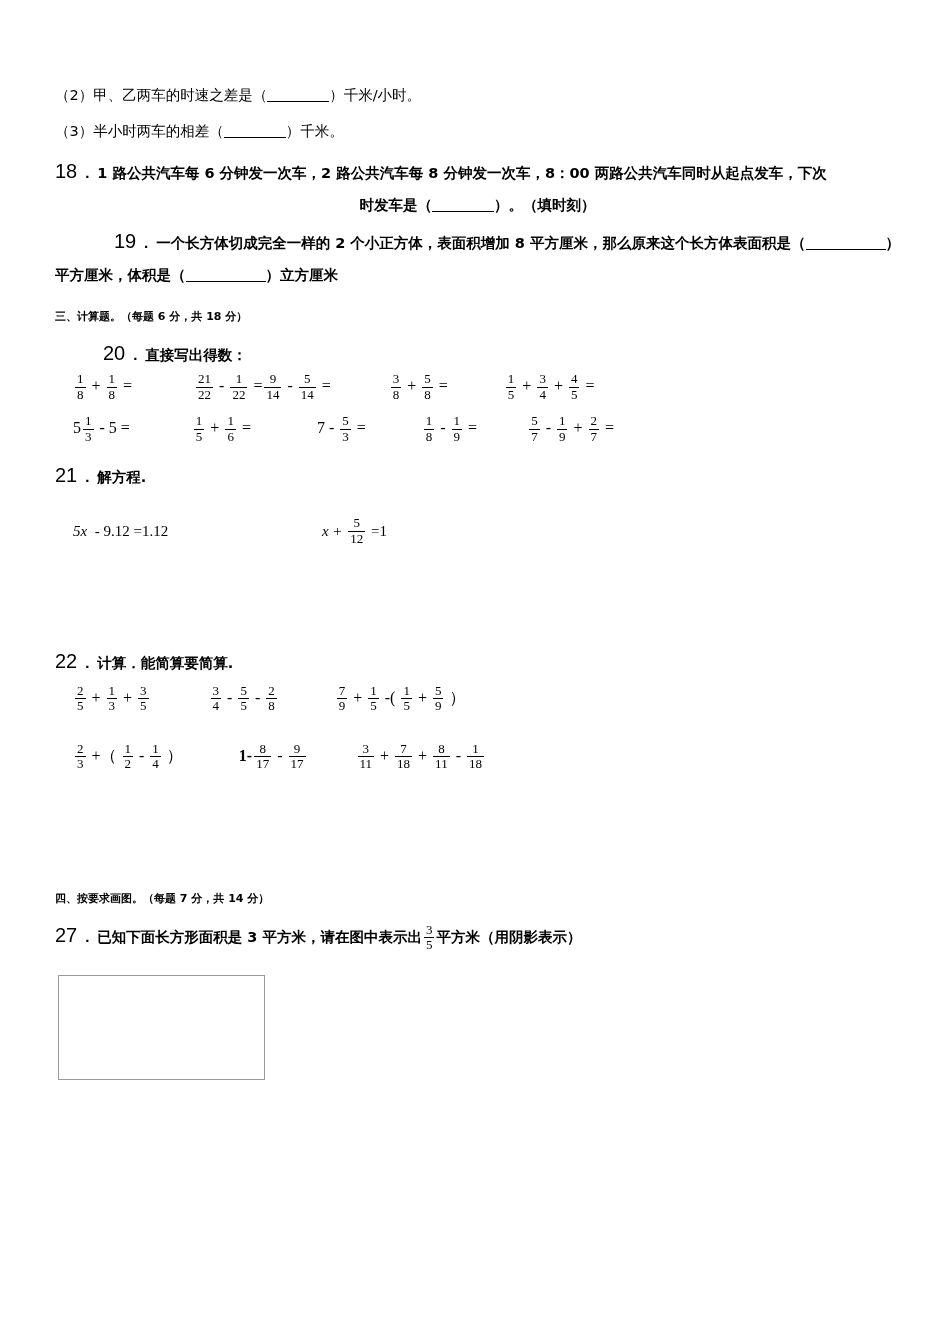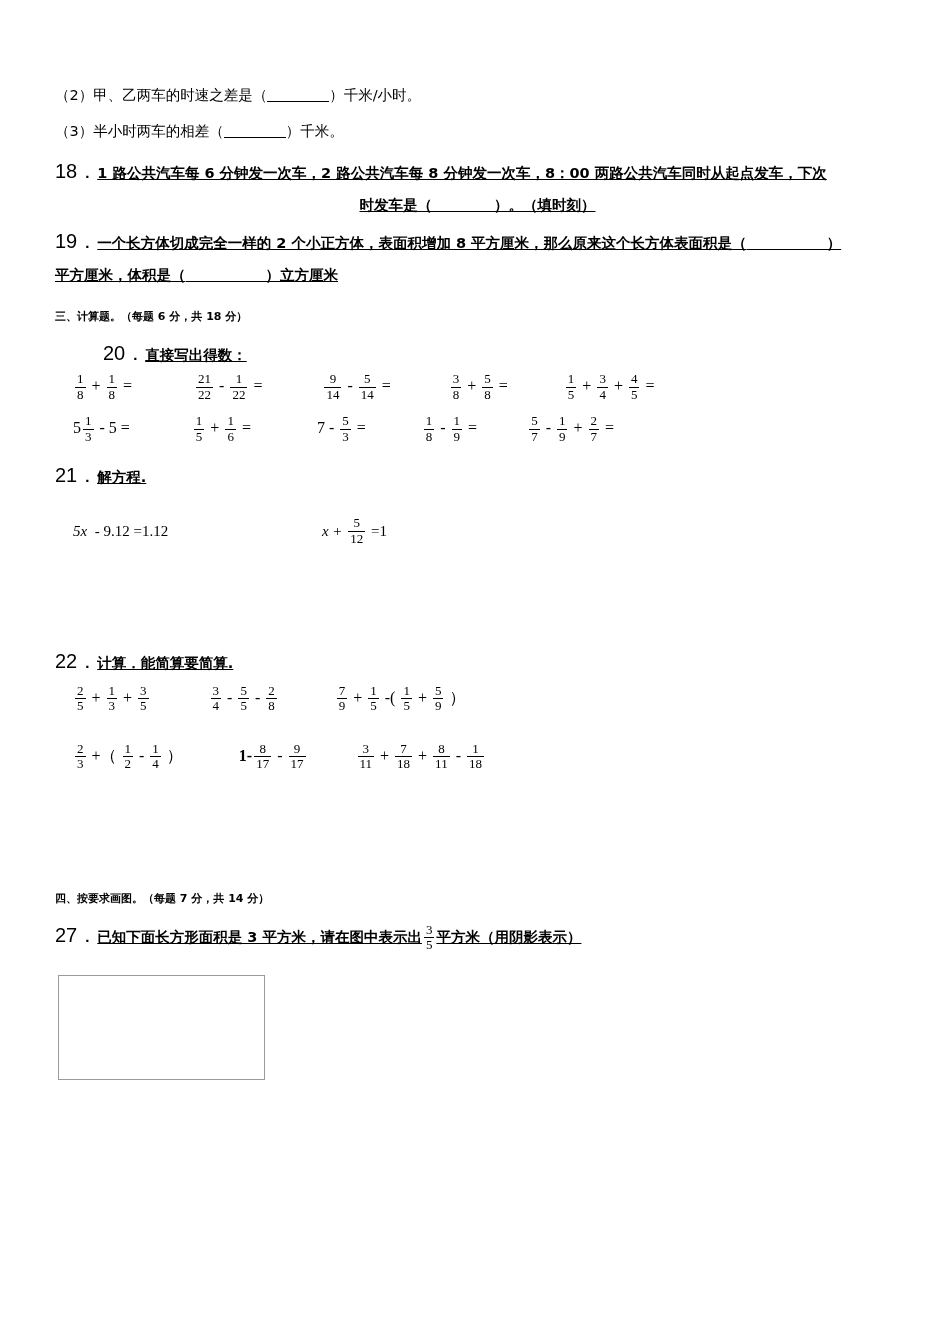--- a/index.html
+++ b/index.html
@@ -32,21 +32,20 @@
     line-height: 30px;
     margin: 0 0 6px 0;
     font-family: "Liberation Serif", serif;
   }
   .cn {
     font-family: "DejaVu Sans", sans-serif;
     font-size: 14.5px;
   }
   .b {
     font-weight: bold;
-    text-decoration: underline;
   }
   .sec-title {
     font-family: "DejaVu Sans", sans-serif;
     font-size: 11px;
     font-weight: bold;
     margin: 14px 0 8px 0;
     line-height: 26px;
   }
   .q-num {
     font-family: Liberation Sans, sans-serif;
@@ -126,37 +125,37 @@
       <span>（3）</span><span>半小时两车的相差（</span><span class="blank"></span><span>）千米。</span>
     </div>
 
     <div class="line" style="margin-top:10px;">
       <span class="q-num">18．</span><span class="cn b">1 路公共汽车每 6 分钟发一次车，2 路公共汽车每 8 分钟发一次车，8：00 两路公共汽车同时从起点发车，下次</span>
     </div>
     <div class="line" style="margin-top:-4px;text-align:center;">
       <span class="cn b">时发车是（</span><span class="blank"></span><span class="cn b">）。（填时刻）</span>
     </div>
 
-    <div class="line" style="margin-top:6px;">
+    <div class="line" style="margin-top:6px;text-align:right;">
       <span class="q-num">19．</span><span class="cn b">一个长方体切成完全一样的 2 个小正方体，表面积增加 8 平方厘米，那么原来这个长方体表面积是（</span><span class="blank blank-lg"></span><span class="cn b">）</span>
     </div>
     <div class="line" style="margin-top:-4px;">
       <span class="cn b">平方厘米，体积是（</span><span class="blank blank-lg"></span><span class="cn b">）立方厘米</span>
     </div>
 
     <div class="sec-title">三、计算题。（每题 6 分，共 18 分）</div>
 
     <div class="line" style="margin-bottom:2px;margin-left:48px;">
       <span class="q-num">20．</span><span class="cn b">直接写出得数：</span>
     </div>
 
     <div class="calcgrid">
       <div class="row" id="q20row1">
           <span class="cell" style="margin-right: 62px;"><span class="expr"><span class="frac"><span class="num">1</span><span class="den">8</span></span><span> + </span><span class="frac"><span class="num">1</span><span class="den">8</span></span><span> = </span></span></span>
-          <span class="cell" style="margin-right: 60px;"><span class="expr"><span class="frac"><span class="num">21</span><span class="den">22</span></span><span> - </span><span class="frac"><span class="num">1</span><span class="den">22</span></span><span> = </span></span></span>
+          <span class="cell" style=""><span class="expr"><span class="frac"><span class="num">21</span><span class="den">22</span></span><span> - </span><span class="frac"><span class="num">1</span><span class="den">22</span></span><span> = </span></span></span>
           <span class="cell" style="margin-right: 58px;"><span class="expr"><span class="frac"><span class="num">9</span><span class="den">14</span></span><span> - </span><span class="frac"><span class="num">5</span><span class="den">14</span></span><span> = </span></span></span>
           <span class="cell" style="margin-right: 56px;"><span class="expr"><span class="frac"><span class="num">3</span><span class="den">8</span></span><span> + </span><span class="frac"><span class="num">5</span><span class="den">8</span></span><span> = </span></span></span>
           <span class="cell" style="margin-right: 0px;"><span class="expr"><span class="frac"><span class="num">1</span><span class="den">5</span></span><span> + </span><span class="frac"><span class="num">3</span><span class="den">4</span></span><span> + </span><span class="frac"><span class="num">4</span><span class="den">5</span></span><span> = </span></span></span>
         </div>
       <div class="row" id="q20row2" style="margin-top:6px;">
           <span class="cell" style="margin-right: 62px;"><span class="expr"><span>5</span><span class="frac"><span class="num">1</span><span class="den">3</span></span><span> - </span><span>5</span><span> = </span></span></span>
           <span class="cell" style="margin-right: 66px;"><span class="expr"><span class="frac"><span class="num">1</span><span class="den">5</span></span><span> + </span><span class="frac"><span class="num">1</span><span class="den">6</span></span><span> = </span></span></span>
           <span class="cell" style="margin-right: 56px;"><span class="expr"><span>7</span><span> - </span><span class="frac"><span class="num">5</span><span class="den">3</span></span><span> = </span></span></span>
           <span class="cell" style="margin-right: 50px;"><span class="expr"><span class="frac"><span class="num">1</span><span class="den">8</span></span><span> - </span><span class="frac"><span class="num">1</span><span class="den">9</span></span><span> = </span></span></span>
           <span class="cell" style="margin-right: 0px;"><span class="expr"><span class="frac"><span class="num">5</span><span class="den">7</span></span><span> - </span><span class="frac"><span class="num">1</span><span class="den">9</span></span><span> + </span><span class="frac"><span class="num">2</span><span class="den">7</span></span><span> = </span></span></span>

